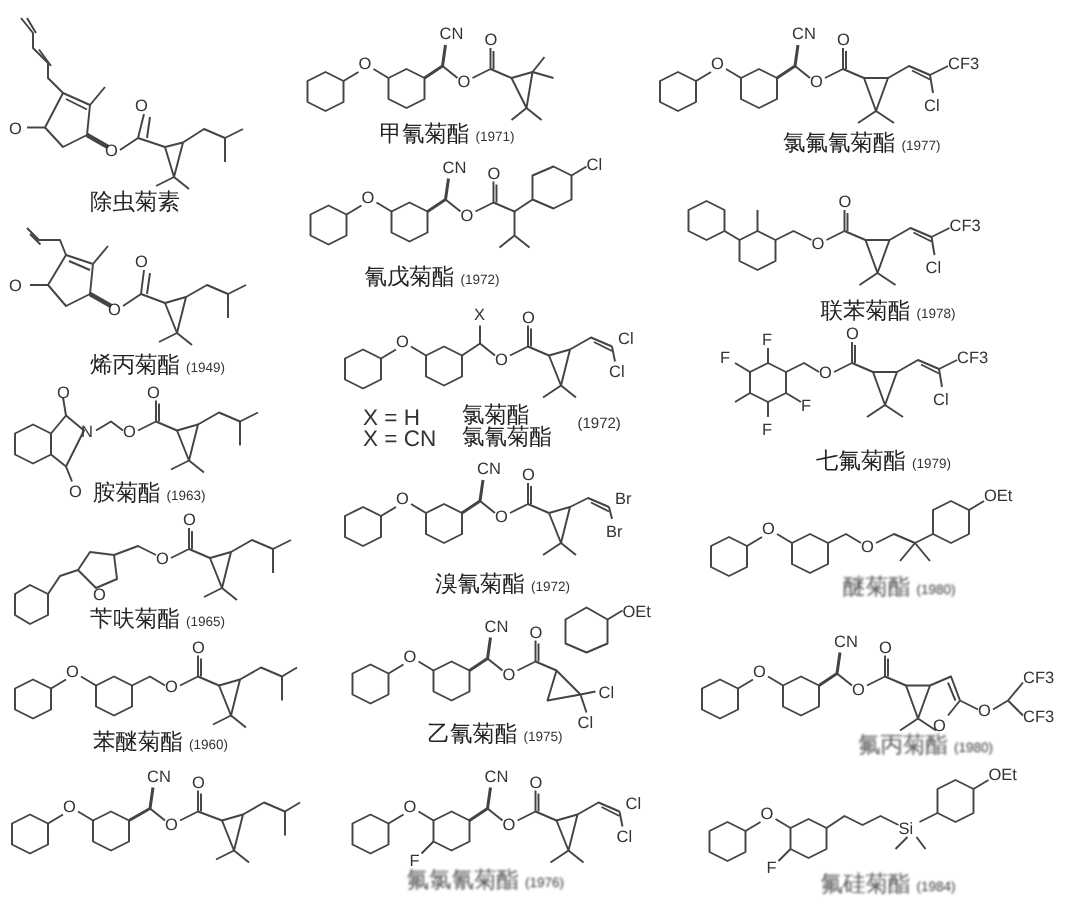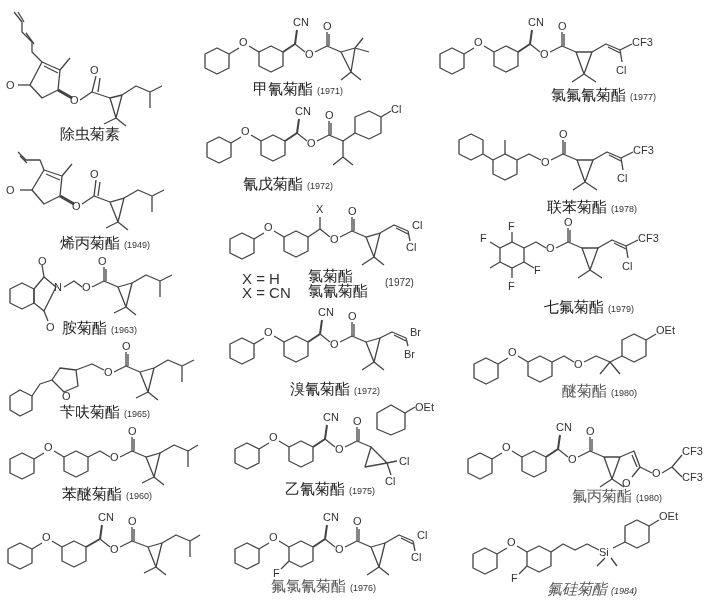--- a/index.html
+++ b/index.html
@@ -295,21 +295,21 @@
     <text x="128" y="30">O</text>
     <path d="M132 46 L146 52"></path>
     <polygon points="146,52 162,52 154,74"></polygon>
     <path d="M162 52 L176 44 L190 50 M178 47 L190 53"></path>
     <path d="M190 50 L202 44"></path>
     <text x="202" y="46">CF3</text>
     <path d="M190 50 L192 62"></path>
     <text x="186" y="74">Cl</text>
     <path d="M154 74 L142 82 M154 74 L166 82"></path>
   </svg>
-  <div class="label" style="left:92px;top:86px;margin-left:29px;"><span>氯氟氰菊酯</span><span class="year">(1977)</span></div>
+  <div class="label" style="left:92px;top:86px;"><span>氯氟氰菊酯</span><span class="year">(1977)</span></div>
 </div>
 
 <div class="cell" style="left:455px;top:110px;width:272px;height:110px;">
   <svg width="272" height="110">
     <polygon points="4,30 16,24 28,30 28,44 16,50 4,44"></polygon>
     <path d="M28 44 L38 50"></path>
     <polygon points="38,50 50,44 62,50 62,64 50,70 38,64"></polygon>
     <path d="M50 44 L50 30"></path>
     <path d="M62 50 L74 44 L86 50"></path>
     <text x="86" y="56">O</text>
@@ -410,14 +410,14 @@
     <path d="M62 56 L54 64"></path>
     <text x="46" y="72">F</text>
     <path d="M86 42 L98 34 L110 40 L122 34 L134 40"></path>
     <text x="134" y="46">Si</text>
     <path d="M140 48 L132 56 M146 48 L152 56"></path>
     <path d="M148 38 L160 32"></path>
     <polygon points="160,32 160,16 172,10 184,16 184,32 172,38"></polygon>
     <path d="M184 16 L194 10"></path>
     <text x="194" y="10">OEt</text>
   </svg>
-  <div class="label blur" style="left:82px;top:70px;font-style:italic;"><span>氟硅菊酯</span><span class="year">(1984)</span></div>
+  <div class="label blur" style="left:82px;top:70px;"><span>氟硅菊酯</span><span class="year">(1984)</span></div>
 </div>
 
 </body></html>

